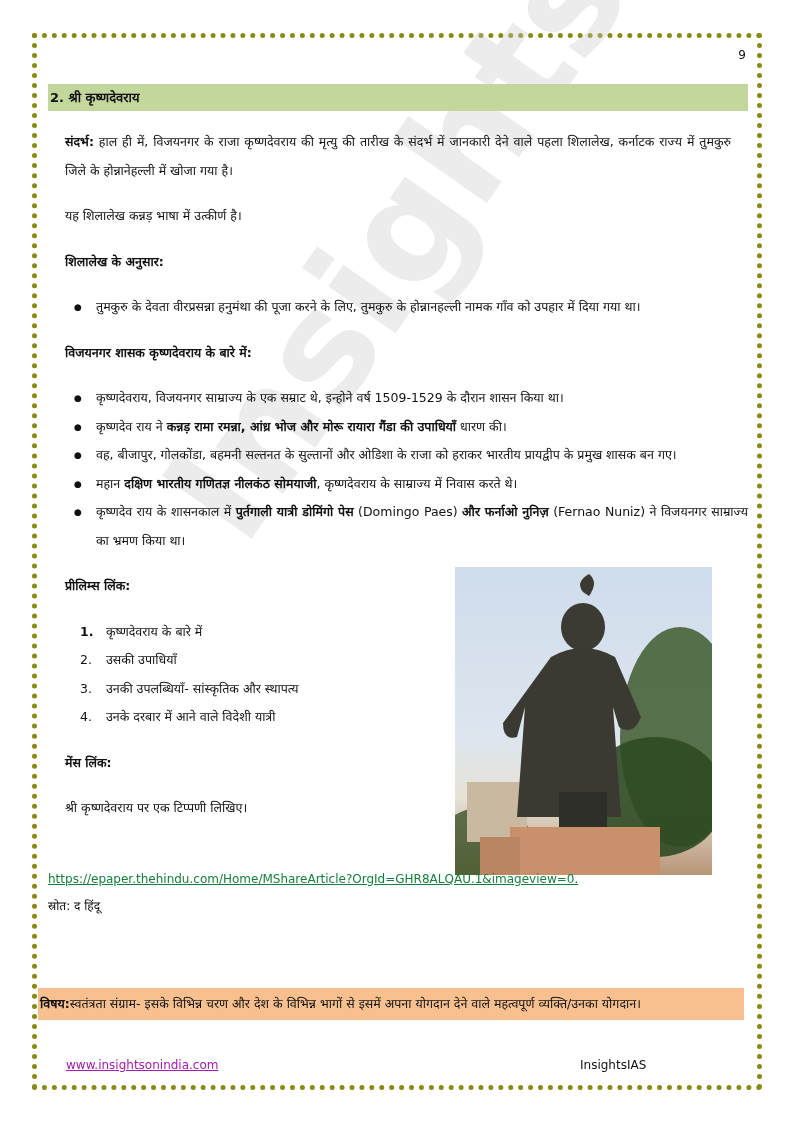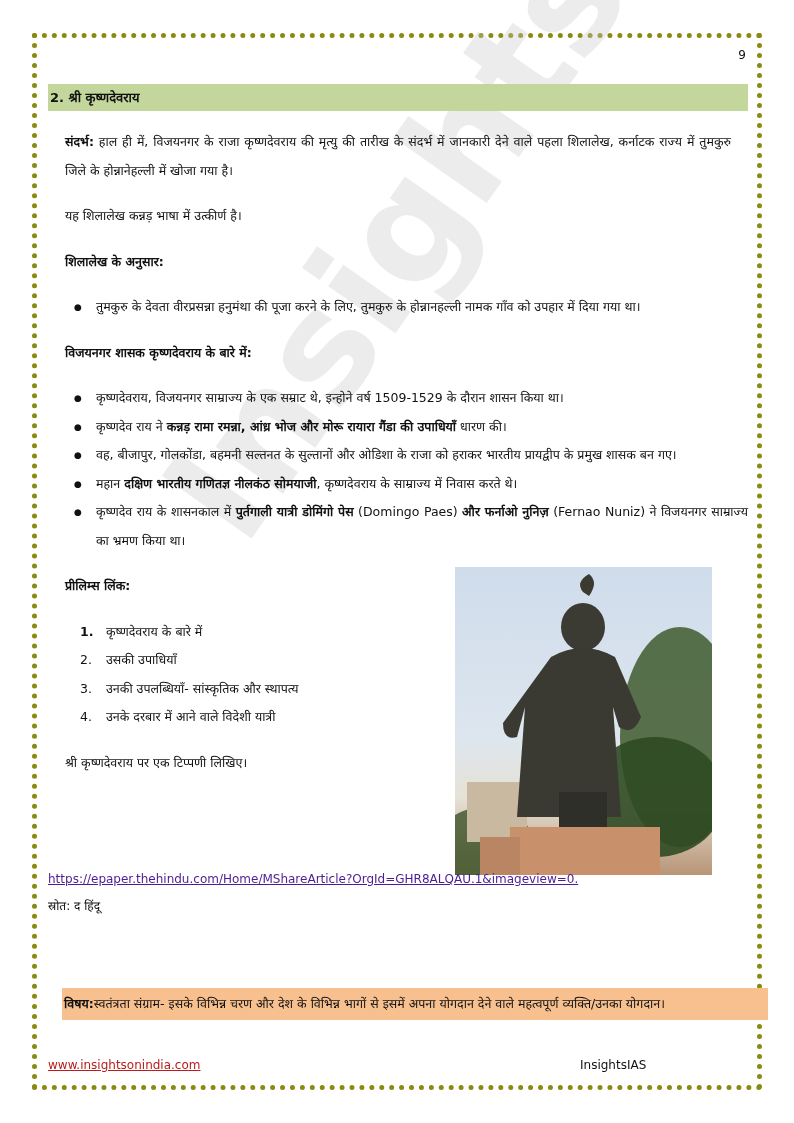--- a/index.html
+++ b/index.html
@@ -18,26 +18,26 @@
   ul.bullets li { position: relative; padding-left: 22px; text-align: justify; }
   ul.bullets li::before { content: "●"; position: absolute; left: 0; top: 0; font-size: 9px; }
   ol.numlist { list-style: none; margin: 8px; padding: 0 0 0 24px; }
   ol.numlist li { padding-left: 0; }
   ol.numlist .num { display: inline-block; width: 26px; }
   .photo {
     position: absolute; left: 455px; top: 567px; width: 257px; height: 308px; overflow: hidden;
     background: linear-gradient(180deg, #cfdceb 0%, #dde6ef 55%, #e6e2d6 75%, #b89576 100%);
   }
   .link-line { position: absolute; left: 48px; top: 872px; font-size: 12px; }
-  .link-line a, .footer a { color: #4c1d95; text-decoration: underline; }
+  .link-line a, .footer a { color: #15803d; text-decoration: underline; }
   .source-line { position: absolute; left: 48px; top: 897px; font-size: 12px; }
-  .topic-bar { position: absolute; left: 62px; top: 988px; width: 702px; background: #f8c08f;
+  .topic-bar { position: absolute; left: 38px; top: 988px; width: 702px; background: #f8c08f;
                padding: 2px 2px 2px 2px; font-size: 12.5px; line-height: 28px; text-align: justify; }
   .footer { position: absolute; left: 48px; top: 1058px; width: 700px; font-size: 12px; }
-  .footer a { color: #b91c1c; }
+  .footer a { color: #a21caf; margin-left: 18px; }
   .footer .brand { position: absolute; left: 532px; top: 0; }
   .watermark {
     position: absolute; left: 130px; top: 470px; font-size: 150px; font-weight: bold;
     color: rgba(200,200,200,0.35); transform: rotate(-55deg); transform-origin: left top;
     font-family: "DejaVu Sans", sans-serif; pointer-events: none; white-space: nowrap;
   }
 </style>
 </head>
 <body>
 
@@ -63,20 +63,21 @@
     <li><span>महान </span><span class="b">दक्षिण भारतीय गणितज्ञ नीलकंठ सोमयाजी</span><span>, कृष्णदेवराय के साम्राज्य में निवास करते थे।</span></li>
     <li><span>कृष्णदेव राय के शासनकाल में </span><span class="b">पुर्तगाली यात्री डोमिंगो पेस</span><span> (Domingo Paes) </span><span class="b">और फर्नाओ नुनिज़</span><span> (Fernao Nuniz) </span><span>ने विजयनगर साम्राज्य का भ्रमण किया था।</span></li>
   </ul>
   <p class="b">प्रीलिम्स लिंक:</p>
   <ol class="numlist">
     <li><span class="num b">1.</span><span>कृष्णदेवराय के बारे में</span></li>
     <li><span class="num">2.</span><span>उसकी उपाधियाँ</span></li>
     <li><span class="num">3.</span><span>उनकी उपलब्धियाँ- सांस्कृतिक और स्थापत्य</span></li>
     <li><span class="num">4.</span><span>उनके दरबार में आने वाले विदेशी यात्री</span></li>
   </ol>
+  <p class="b">मेंस लिंक:</p>
   <p>श्री कृष्णदेवराय पर एक टिप्पणी लिखिए।</p>
 </div>
 
 <div class="photo" title="Statue of Krishnadevaraya">
   <svg width="257" height="308" viewBox="0 0 257 308">
     <ellipse cx="225" cy="170" rx="60" ry="110" fill="#3f5a2e" opacity="0.85"></ellipse>
     <ellipse cx="200" cy="230" rx="70" ry="60" fill="#2f4a24" opacity="0.9"></ellipse>
     <ellipse cx="30" cy="280" rx="50" ry="40" fill="#3a5228" opacity="0.8"></ellipse>
     <rect x="12" y="215" width="60" height="60" fill="#c9b9a0"></rect>
     <path d="M128 25 q-8 -10 6 -18 q10 8 0 22 z" fill="#3a3a30"></path>

